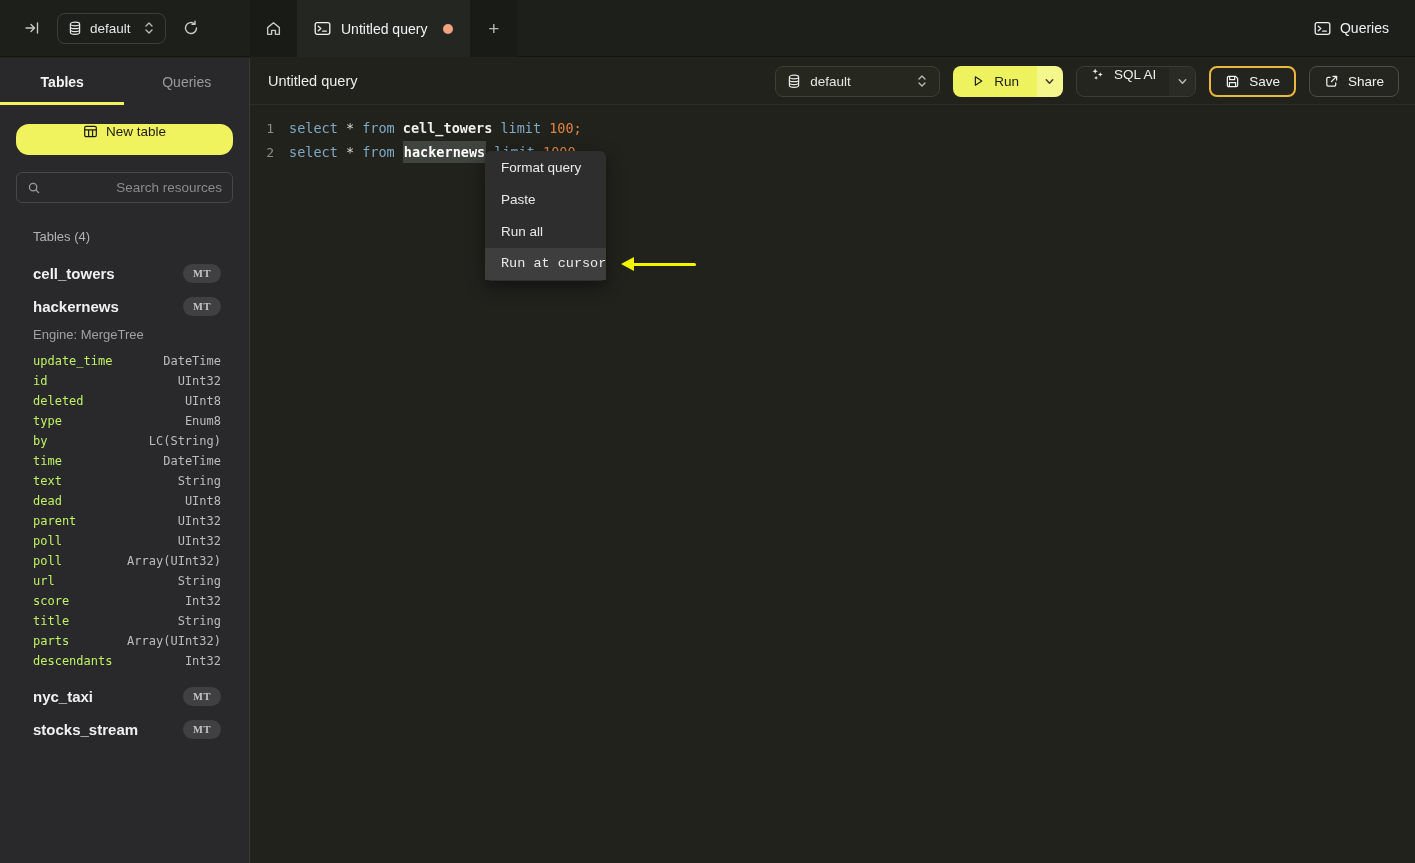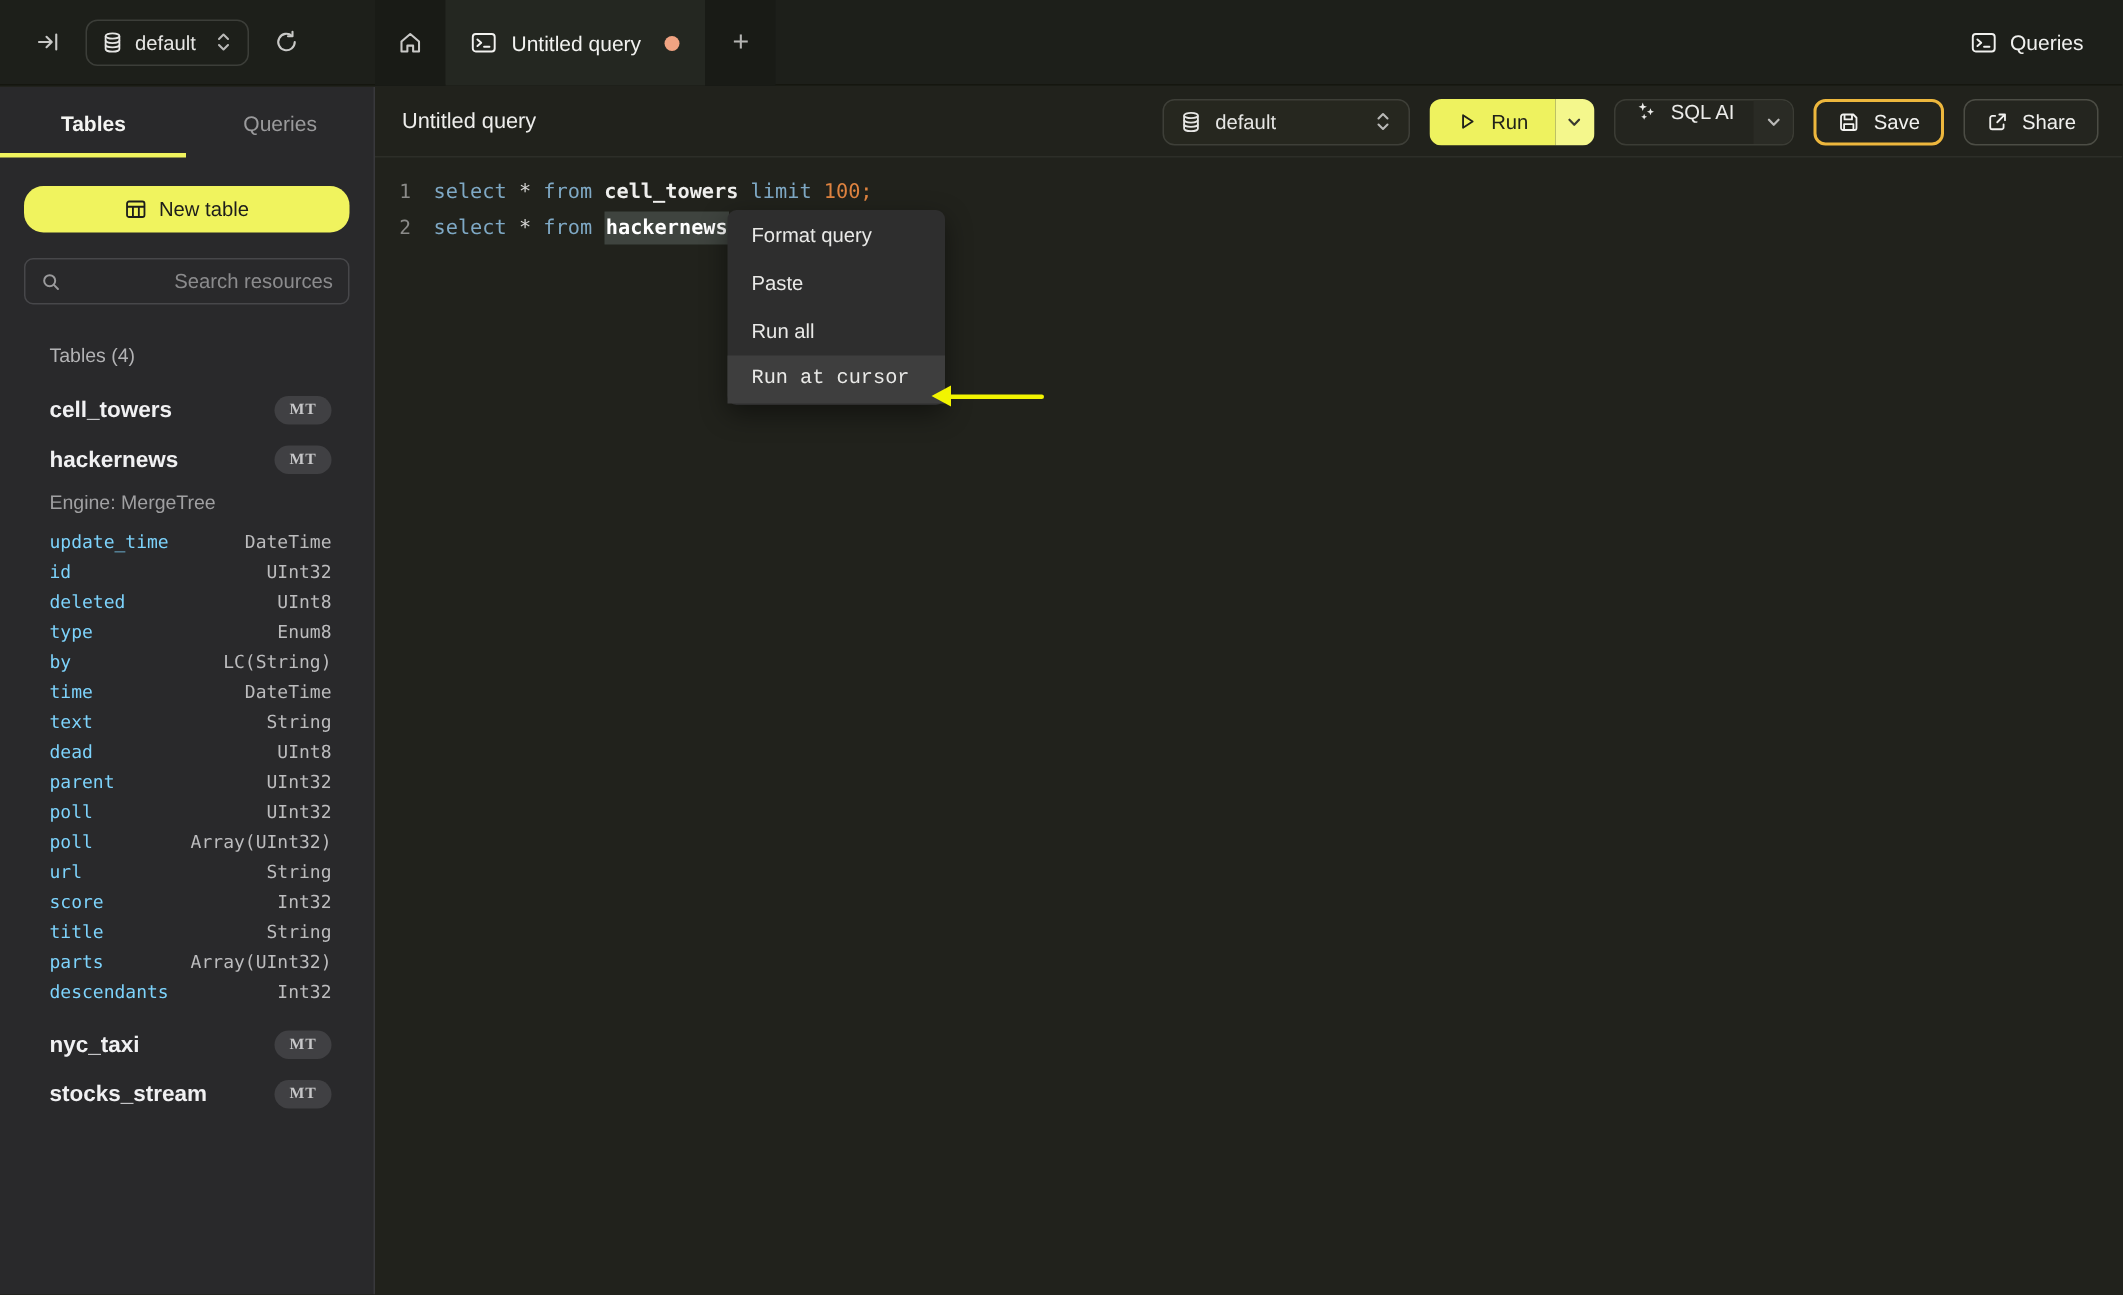--- a/index.html
+++ b/index.html
@@ -51,21 +51,21 @@
     background:#29292b; border-right:1px solid #39393c;
   }
   .side-tabs { height:47px; position:relative; display:flex; }
   .side-tab { flex:1; display:flex; align-items:center; justify-content:center; font-size:14px; background:none; border:none; cursor:pointer; }
   .side-tab.active { color:#f4f4f2; font-weight:600; }
   .side-tab.inactive { color:#9a9a9c; font-weight:400; }
   .side-underline { position:absolute; left:0; bottom:0; width:124px; height:3px; background:#f0f35e; }
   .side-content { padding:19px 16px 0 16px; }
   .new-table-btn {
     width:100%; height:31px; background:#f0f35e; border:none; border-radius:13px;
-    display:flex; align-items:center; justify-content:center; gap:8px;
+    display:flex; align-items:flex-start; justify-content:center; gap:8px;
     color:#1d1d1b; font-size:13.5px; font-weight:500; cursor:pointer;
     font-family:"Liberation Sans", sans-serif;
   }
   .search-box {
     margin-top:17px; height:31px; border:1px solid #47474a; border-radius:6px;
     display:flex; align-items:center; padding:0 10px; gap:8px; background:transparent;
   }
   .search-box input {
     background:transparent; border:none; outline:none; color:#d8d8d6;
     font-size:13.5px; width:100%; font-family:"Liberation Sans", sans-serif;text-align:right;
@@ -78,21 +78,21 @@
   .mt-badge {
     background:#404043; color:#c6c6c8; font-size:10.5px; font-weight:600; letter-spacing:.5px;
     padding:4px 10px; border-radius:11px;font-family:Liberation Serif, serif;
   }
   .engine-line { font-size:13px; color:#a0a0a2; margin:2px 0 9px 0; }
   .columns { margin-bottom:13px; }
   .col-row {
     display:flex; justify-content:space-between; align-items:center; height:20px;
     font-family:"DejaVu Sans Mono", monospace; font-size:12px;
   }
-  .col-name { color:#7dd3fc; }
+  .col-name { color:#bef264; }
   .col-type { color:#bcbcbe; }
 
   
   .main { position:absolute; top:58px; left:250px; right:0; bottom:0; background:#21221c; }
   .main-toolbar {
     height:47px; display:flex; align-items:center; padding:0 16px 0 18px;
     border-bottom:1px solid #2d2e28;
   }
   .main-title { font-size:14.5px; color:#ededeb; }
   .toolbar-controls { margin-left:auto; display:flex; align-items:center; gap:13px; }
@@ -134,21 +134,21 @@
   .gutter { width:24px; text-align:right; color:#8b8b89; margin-right:15px; flex:none; font-size:13px; }
   .code { white-space:pre; }
   .tk-kw { color:#7fa9c5; }
   .tk-pl { color:#d6d6d4; }
   .tk-tbl { color:#efefed; font-weight:700; }
   .tk-num { color:#e08440; }
   .tk-sel { color:#ffffff; font-weight:700; background:#3f443f; padding:3px 1px; }
 
   
   .context-menu {
-    position:absolute; left:235px; top:82px; width:145px;
+    position:absolute; left:235px; top:93px; width:121px;
     background:#2e2e2e; border-radius:6px; padding:1px 0;
     box-shadow:0 6px 18px rgba(0,0,0,.45); z-index:10;
   }
   .menu-item {
     height:32px; line-height:32px; padding-left:16px; font-size:13.5px; color:#e9e9e7;
     cursor:pointer; white-space:nowrap;
   }
   .menu-item.highlighted { background:#3e3e3e;font-family:Liberation Mono, monospace; }
 
   

